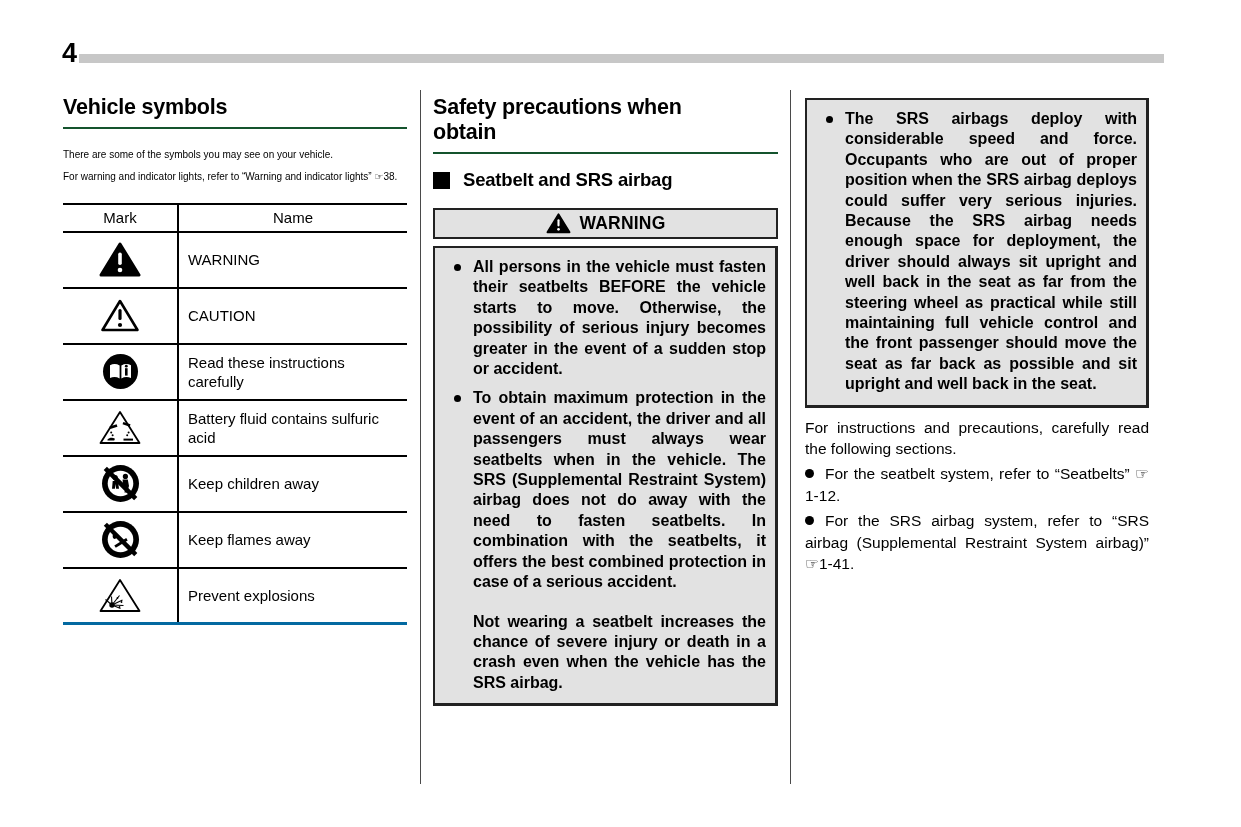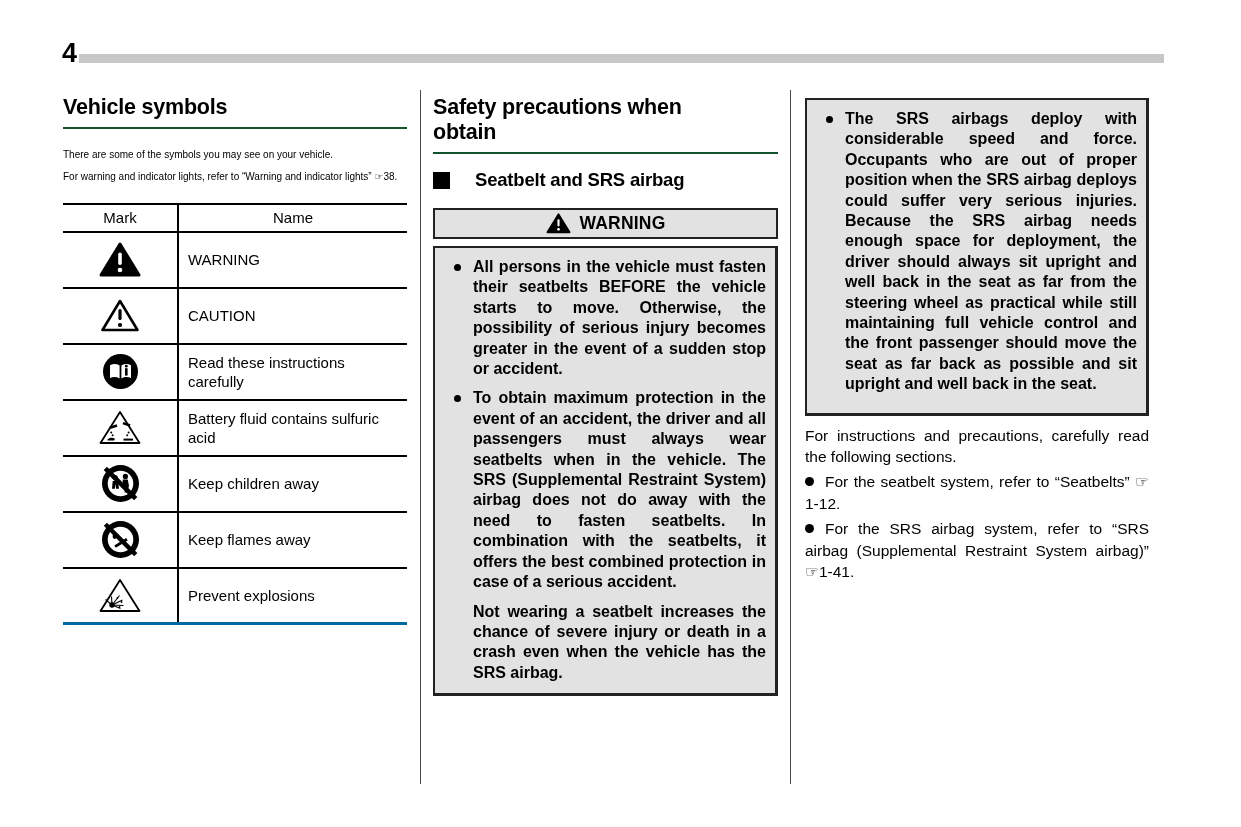--- a/index.html
+++ b/index.html
@@ -18,21 +18,21 @@
   #col3 { left:805px; width:344px; }
   .v-divider { position:absolute; top:90px; height:694px; width:1px; background:#4a4a4a; }
   #divider1 { left:420px; }
   #divider2 { left:790px; }
 
   
   .section-heading { font-size:21.5px; font-weight:bold; line-height:25px;
     border-bottom:2px solid #14532d; padding-bottom:7px; margin-bottom:15px; letter-spacing:-0.2px; }
   .section-heading .wrap { display:block; max-width:300px; }
 
-  .sub-heading { display:flex; align-items:center; gap:25px;
+  .sub-heading { display:flex; align-items:center; gap:13px;
     font-size:18.5px; font-weight:bold; margin:2px 0 17px 0; letter-spacing:-0.2px; }
   .square-marker { width:17px; height:17px; background:#000; flex:0 0 auto; }
 
   
   .body-text p { font-size:10px; line-height:21.8px; text-align:justify; }
 
   
   .symbol-table { width:100%; border-collapse:collapse; margin-top:15px;
     border-top:2px solid #000; border-bottom:3px solid #0369a1; }
   .symbol-table th { font-weight:normal; font-size:15px; text-align:center;
@@ -45,25 +45,25 @@
   .col-mark svg { display:block; margin:0 auto; }
 
   
   .warning-header-box { border:2px solid #222; background:#e2e2e2; height:31px;
     display:flex; align-items:center; justify-content:center; gap:9px; margin-bottom:7px; }
   .warning-header-box .label { font-size:17.5px; font-weight:bold; letter-spacing:0.2px; }
   .warning-body-box { border:2px solid #222; border-right-width:3px; border-bottom-width:3px;
     background:#e2e2e2; padding:9px 9px 10px 9px; }
   .w-item { position:relative; padding-left:29px; font-size:16px; font-weight:bold;
     line-height:20.4px; text-align:justify; margin-bottom:9px; }
-  .w-item:last-child { margin-bottom:8px; }
+  .w-item:last-child { margin-bottom:0; }
   .w-item .dot { position:absolute; left:10px; top:7px; width:7px; height:7px;
     border-radius:50%; background:#000; }
   .w-note { padding-left:29px; font-size:16px; font-weight:bold; line-height:20.4px;
-    text-align:justify; margin-top:9px; }
+    text-align:justify; margin-top:19px; }
 
   
   .outro-block { margin-top:9px; }
   .outro-block p { font-size:15.5px; line-height:21.8px; text-align:justify; }
   .ref-line { margin-top:3px; }
   .inline-bullet { display:inline-block; width:9px; height:9px; border-radius:50%;
     background:#000; margin-right:11px; position:relative; top:-1px; }
 </style>
 </head>
 <body>

